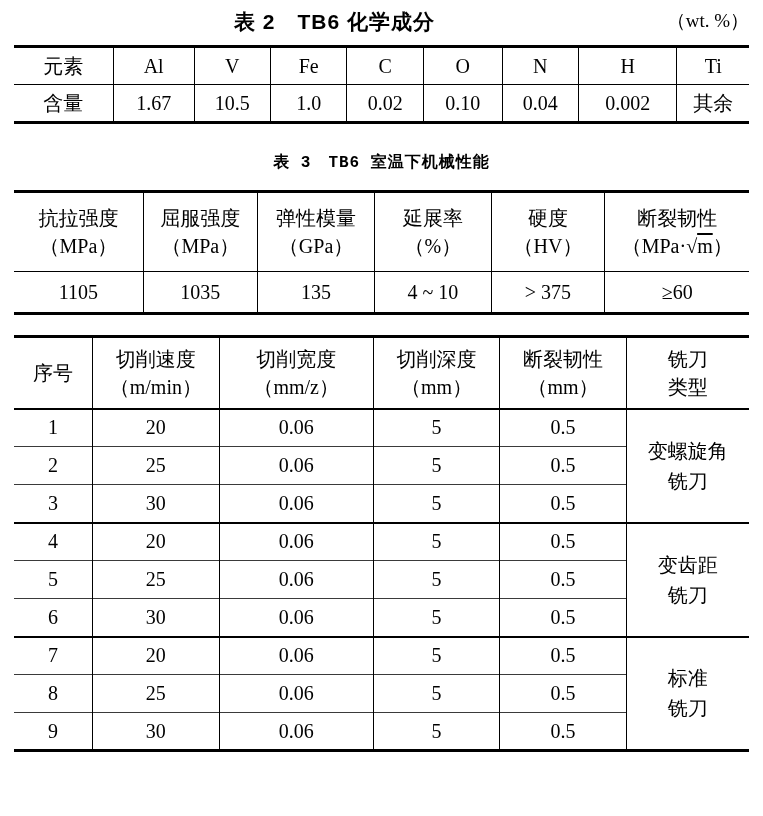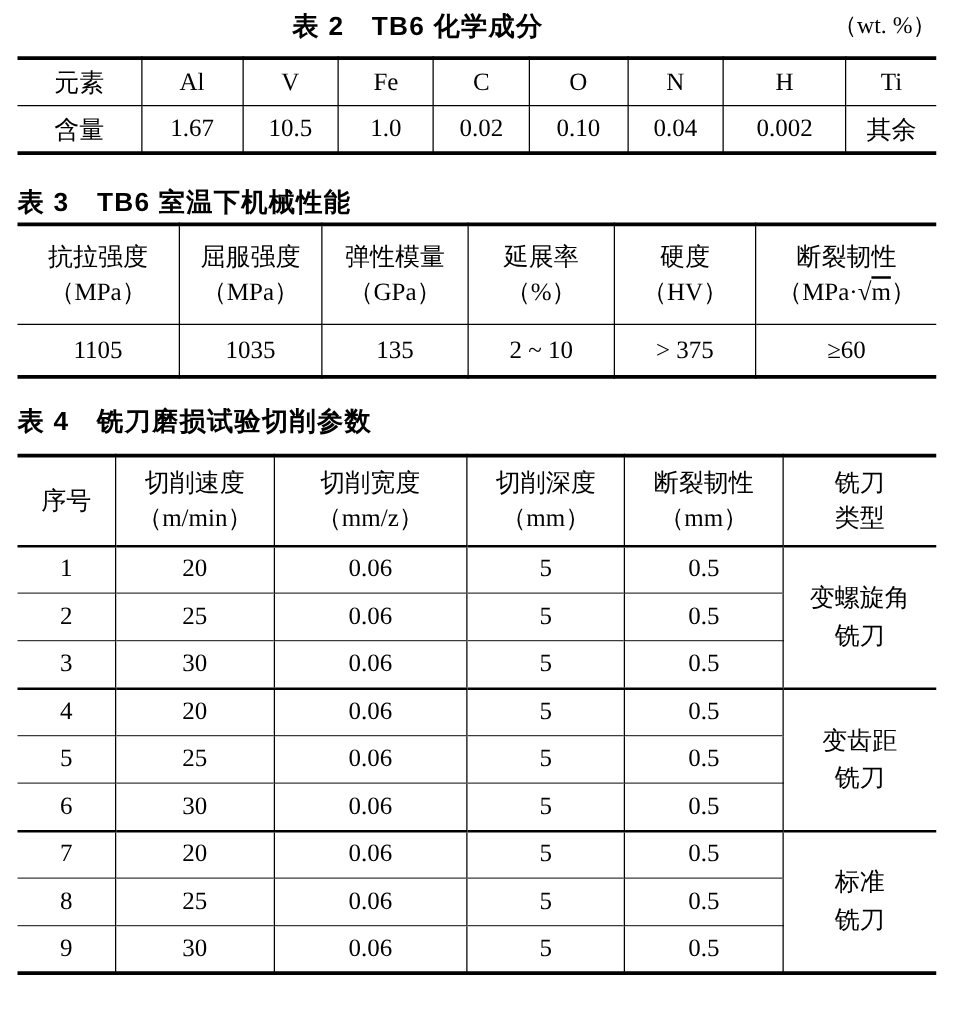--- a/index.html
+++ b/index.html
@@ -5,23 +5,23 @@
   html,body{margin:0;padding:0;background:#ffffff;}
   body{
     width:763px;height:816px;overflow:hidden;
     font-family:"Liberation Serif","DejaVu Serif",serif;
     color:#000;
   }
   .page{padding:6px 14px 0 14px;}
 
   
   .caption{
-    font-family:Liberation Sans, sans-serif;
-    font-weight:bold;font-size:21px;line-height:30px;
-    letter-spacing:1px;
+    font-family:Liberation Mono, monospace;
+    font-weight:bold;font-size:16px;line-height:30px;
+    text-align:center;letter-spacing:1px;
   }
   .caption-row{display:flex;align-items:center;line-height:30px;}
   .caption-row .sp-l{flex:0.7;}
   .caption-row .sp-r{flex:1;text-align:right;}
   .caption-row .cap-mid{
     font-family:"Liberation Sans","DejaVu Sans",sans-serif;
     font-weight:bold;font-size:21px;letter-spacing:1px;white-space:nowrap;
   }
   .unit-note{
     font-family:"Liberation Serif","DejaVu Serif",serif;
@@ -38,21 +38,21 @@
   }
   .tbl th:first-child,.tbl td:first-child{border-left:none;}
   .tbl th:last-child,.tbl td:last-child{border-right:none;}
 
   
   .t2{margin-top:8px;margin-bottom:24px;}
   .t2 tr{height:38px;}
   .t2 thead th{border-bottom:1.5px solid #000;}
 
   
-  .t3{margin-bottom:20px;}
+  .t3{margin-top:12px;margin-bottom:20px;}
   .t3 thead tr{height:80px;}
   .t3 tbody tr{height:42px;}
   .t3 thead th{border-bottom:1.5px solid #000;}
   .hdr2 div{line-height:28px;}
   .root{text-decoration:overline;}
 
   
   .t4{margin-top:10px;}
   .t4 thead tr{height:72px;}
   .t4 tbody tr{height:38px;}
@@ -151,28 +151,27 @@
             <span>（MPa·</span><span>√</span><span class="root">m</span><span>）</span>
           </div>
         </th>
       </tr>
     </thead>
     <tbody>
       <tr>
         <td>1105</td>
         <td>1035</td>
         <td>135</td>
-        <td>2 ~ 10</td>
+        <td>4 ~ 10</td>
         <td>&gt; 375</td>
         <td>≥60</td>
       </tr>
     </tbody>
   </table>
 
-  <div class="caption">表 4　铣刀磨损试验切削参数</div>
 
   <table class="tbl t4">
     <colgroup>
       <col style="width:10.7%">
         <col style="width:17.2%">
         <col style="width:21%">
       <col style="width:17.2%">
         <col style="width:17.2%">
         <col style="width:16.7%">
     </colgroup>

